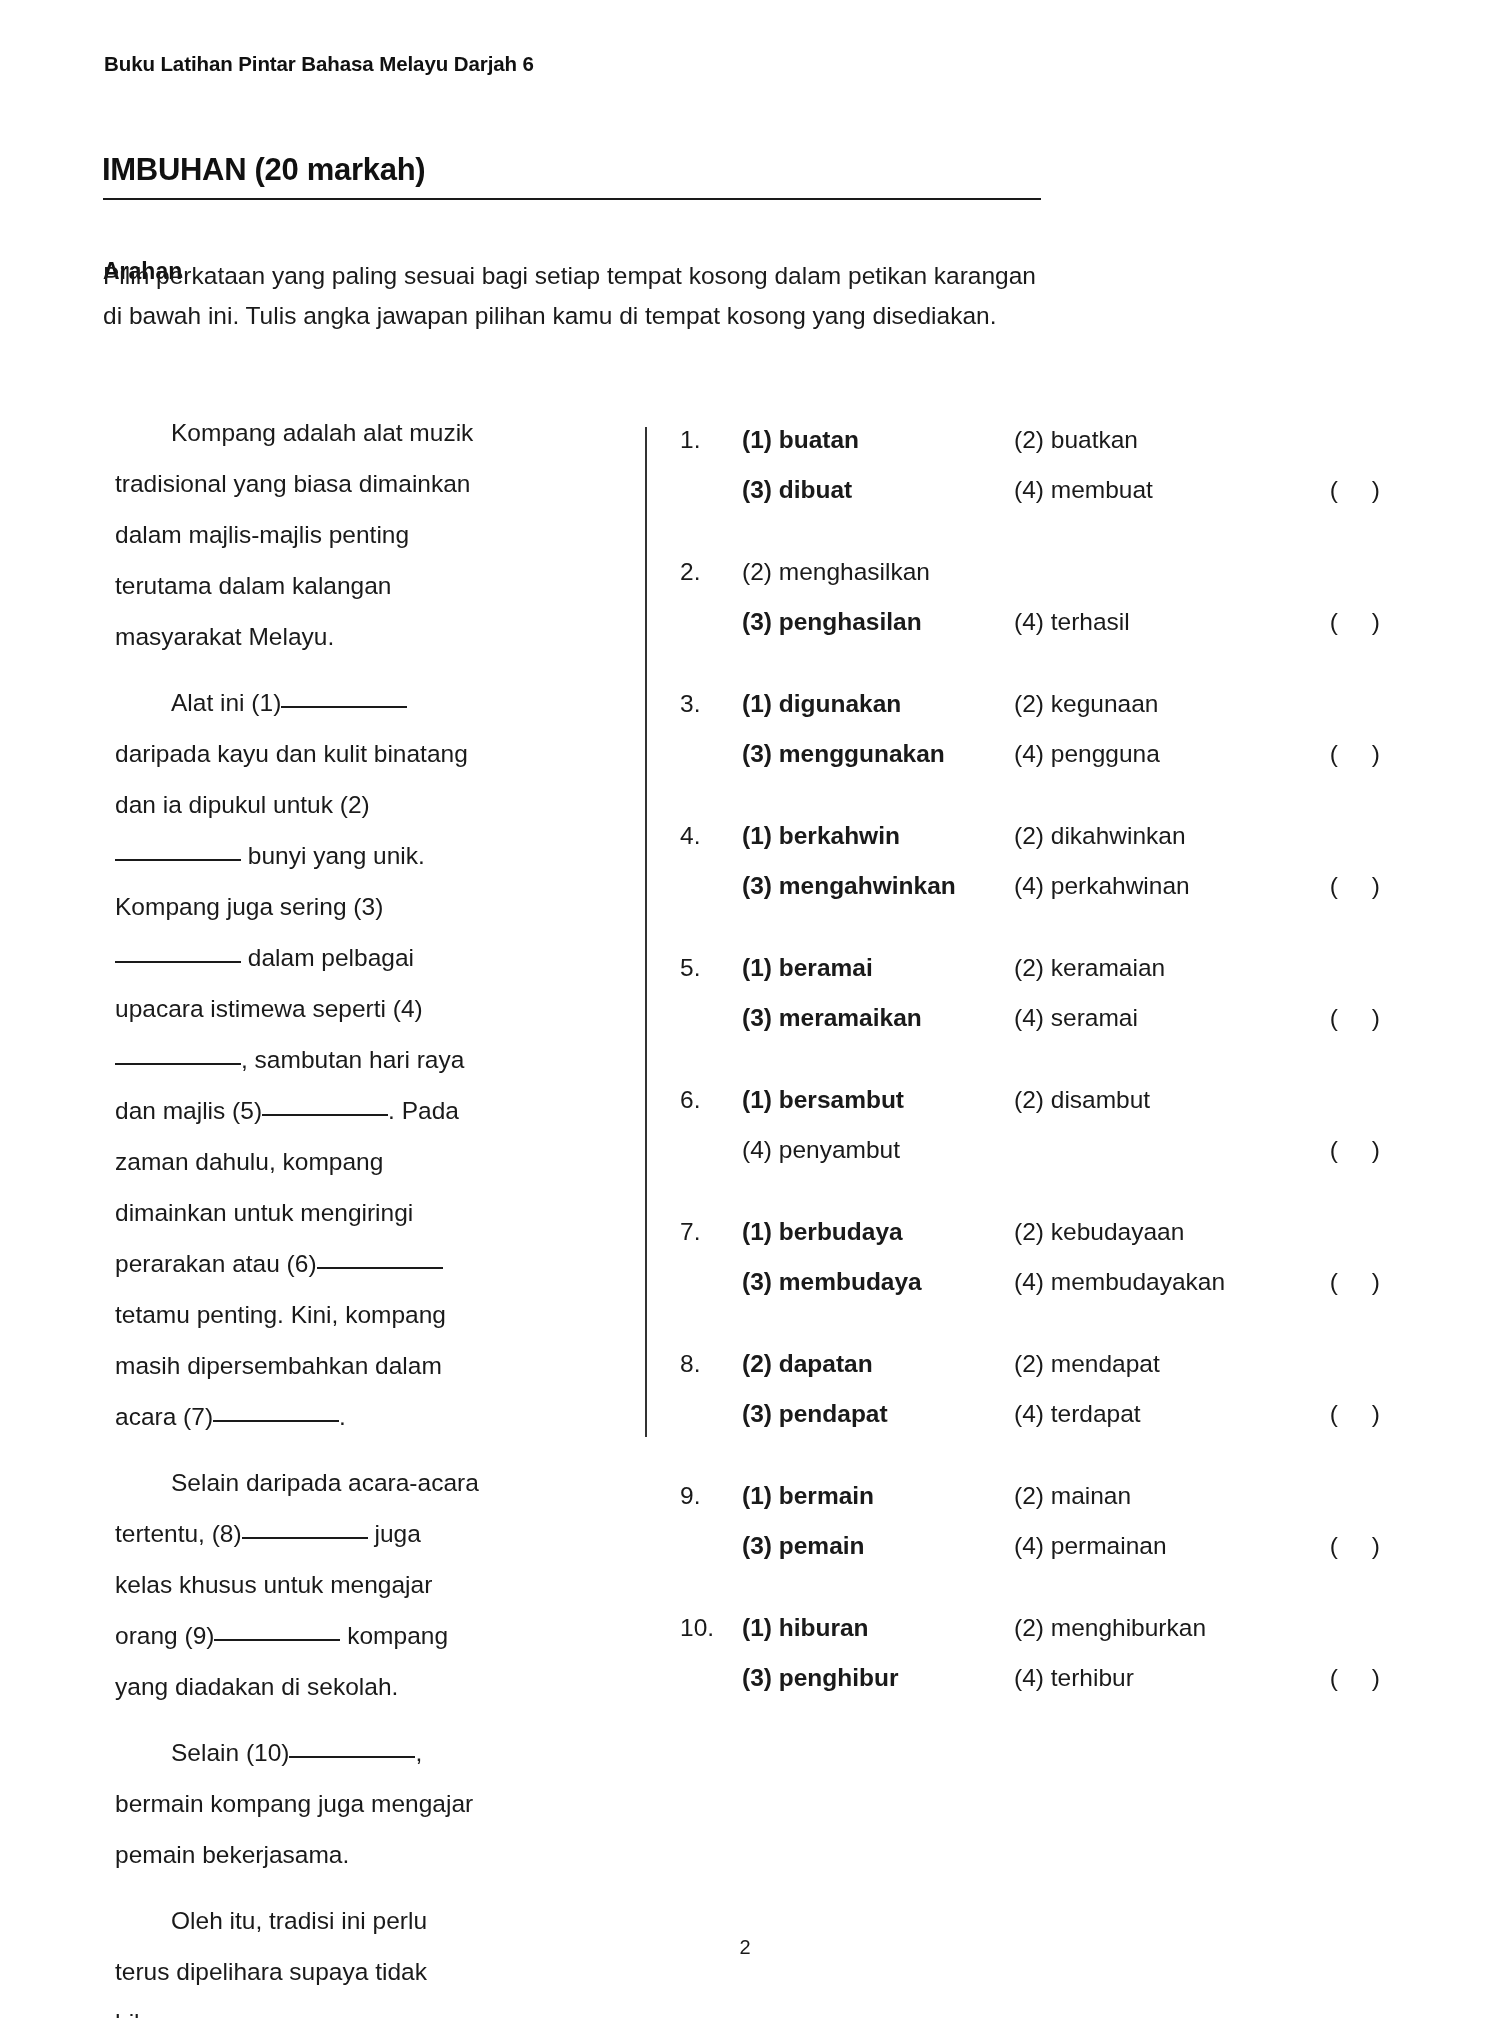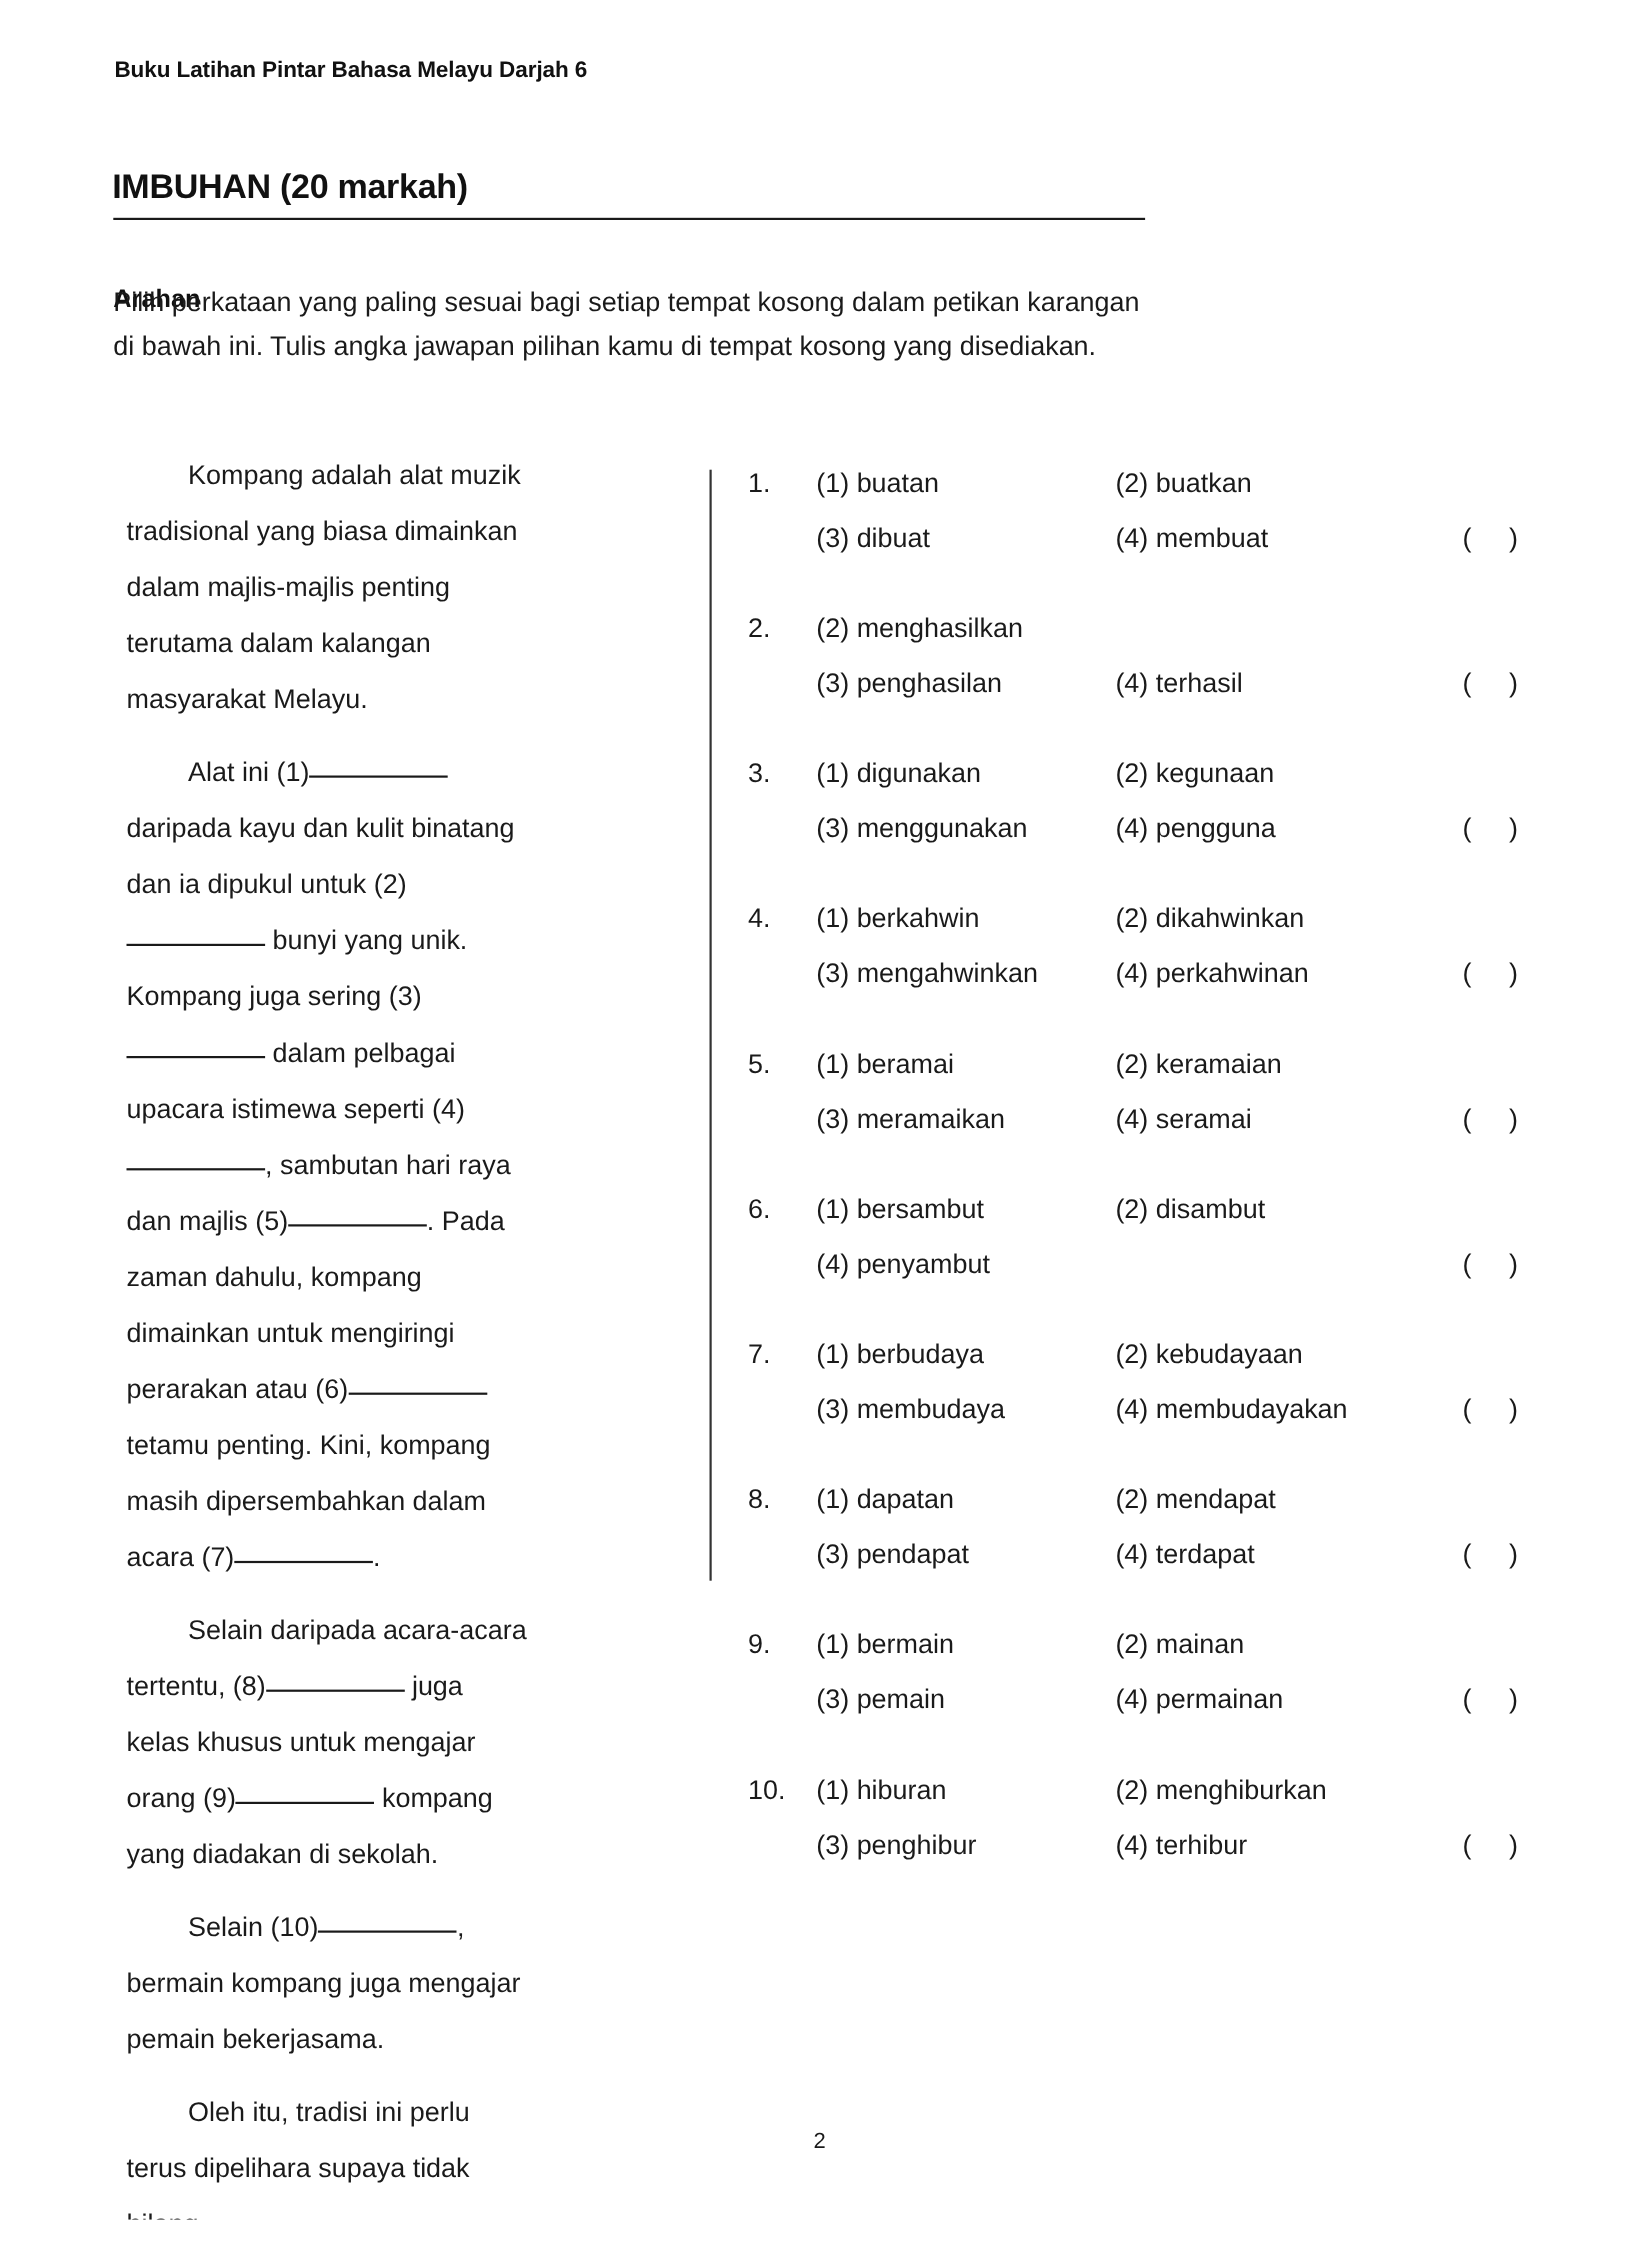--- a/index.html
+++ b/index.html
@@ -121,20 +121,21 @@
     line-height: 50px;
   }
   .q-num {
     width: 62px;
     flex: 0 0 62px;
   }
   .q-opt-left {
     width: 272px;
     flex: 0 0 272px;
     white-space: nowrap;
+    font-weight: bold;
   }
   .q-opt-right {
     flex: 0 0 auto;
     white-space: nowrap;
   }
   .q-answer {
     position: absolute;
     right: 0;
     bottom: 0;
     line-height: 50px;
@@ -263,21 +264,21 @@
         <div class="q-row">
           <div class="q-num"></div>
           <div class="q-opt-left">(3) membudaya</div>
           <div class="q-opt-right">(4) membudayakan</div>
         </div>
         <div class="q-answer">(     )</div>
       </div>
       <div class="q-item">
         <div class="q-row">
           <div class="q-num">8.</div>
-          <div class="q-opt-left">(1) dapatan</div>
+          <div class="q-opt-left">(2) dapatan</div>
           <div class="q-opt-right">(2) mendapat</div>
         </div>
         <div class="q-row">
           <div class="q-num"></div>
           <div class="q-opt-left">(3) pendapat</div>
           <div class="q-opt-right">(4) terdapat</div>
         </div>
         <div class="q-answer">(     )</div>
       </div>
       <div class="q-item">

